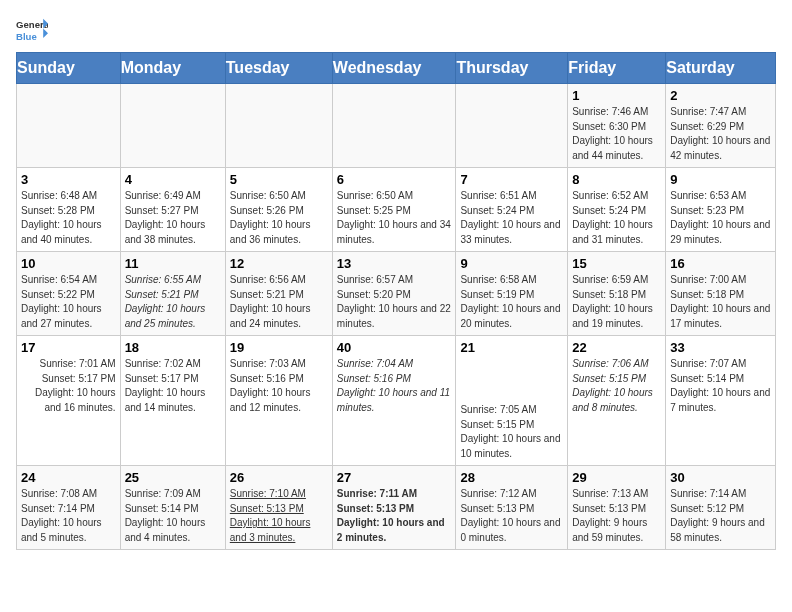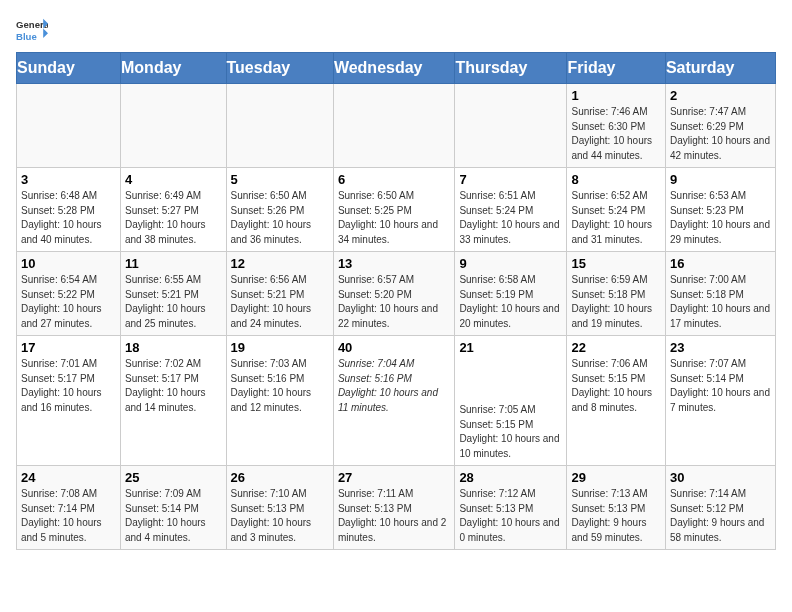--- a/index.html
+++ b/index.html
@@ -178,21 +178,21 @@
       </tr>
       <tr>
         <td>
           <span class="day-number">10</span>
           <div class="day-info" style="white-space: pre-line;">Sunrise: 6:54 AM
 Sunset: 5:22 PM
 Daylight: 10 hours and 27 minutes.</div>
         </td>
         <td>
           <span class="day-number">11</span>
-          <div class="day-info" style="white-space: pre-line;">Sunrise: 6:55 AM
+          <div class="day-info" style="white-space: pre-line; font-style: italic;">Sunrise: 6:55 AM
 Sunset: 5:21 PM
 Daylight: 10 hours and 25 minutes.</div>
         </td>
         <td>
           <span class="day-number">12</span>
           <div class="day-info" style="white-space: pre-line;">Sunrise: 6:56 AM
 Sunset: 5:21 PM
 Daylight: 10 hours and 24 minutes.</div>
         </td>
         <td>
@@ -216,21 +216,21 @@
         <td>
           <span class="day-number">16</span>
           <div class="day-info" style="white-space: pre-line;">Sunrise: 7:00 AM
 Sunset: 5:18 PM
 Daylight: 10 hours and 17 minutes.</div>
         </td>
       </tr>
       <tr>
         <td>
           <span class="day-number">17</span>
-          <div class="day-info" style="white-space: pre-line;">Sunrise: 7:01 AM
+          <div class="day-info" style="white-space: pre-line; text-align: right;">Sunrise: 7:01 AM
 Sunset: 5:17 PM
 Daylight: 10 hours and 16 minutes.</div>
         </td>
         <td>
           <span class="day-number">18</span>
           <div class="day-info" style="white-space: pre-line;">Sunrise: 7:02 AM
 Sunset: 5:17 PM
 Daylight: 10 hours and 14 minutes.</div>
         </td>
         <td>
@@ -246,53 +246,53 @@
 Daylight: 10 hours and 11 minutes.</div>
         </td>
         <td>
           <span class="day-number">21</span>
           <div class="day-info" style="white-space: pre-line; margin-top: 48px;">Sunrise: 7:05 AM
 Sunset: 5:15 PM
 Daylight: 10 hours and 10 minutes.</div>
         </td>
         <td>
           <span class="day-number">22</span>
-          <div class="day-info" style="white-space: pre-line;">Sunrise: 7:06 AM
+          <div class="day-info" style="white-space: pre-line; font-style: italic;">Sunrise: 7:06 AM
 Sunset: 5:15 PM
 Daylight: 10 hours and 8 minutes.</div>
         </td>
         <td>
-          <span class="day-number">23</span>
+          <span class="day-number">33</span>
           <div class="day-info" style="white-space: pre-line;">Sunrise: 7:07 AM
 Sunset: 5:14 PM
 Daylight: 10 hours and 7 minutes.</div>
         </td>
       </tr>
       <tr>
         <td>
           <span class="day-number">24</span>
           <div class="day-info" style="white-space: pre-line;">Sunrise: 7:08 AM
 Sunset: 7:14 PM
 Daylight: 10 hours and 5 minutes.</div>
         </td>
         <td>
           <span class="day-number">25</span>
           <div class="day-info" style="white-space: pre-line;">Sunrise: 7:09 AM
 Sunset: 5:14 PM
 Daylight: 10 hours and 4 minutes.</div>
         </td>
         <td>
           <span class="day-number">26</span>
-          <div class="day-info" style="white-space: pre-line;">Sunrise: 7:10 AM
+          <div class="day-info" style="white-space: pre-line; text-decoration: underline;">Sunrise: 7:10 AM
 Sunset: 5:13 PM
 Daylight: 10 hours and 3 minutes.</div>
         </td>
         <td>
           <span class="day-number">27</span>
-          <div class="day-info" style="white-space: pre-line;">Sunrise: 7:11 AM
+          <div class="day-info" style="white-space: pre-line; font-weight: bold;">Sunrise: 7:11 AM
 Sunset: 5:13 PM
 Daylight: 10 hours and 2 minutes.</div>
         </td>
         <td>
           <span class="day-number">28</span>
           <div class="day-info" style="white-space: pre-line;">Sunrise: 7:12 AM
 Sunset: 5:13 PM
 Daylight: 10 hours and 0 minutes.</div>
         </td>
         <td>

